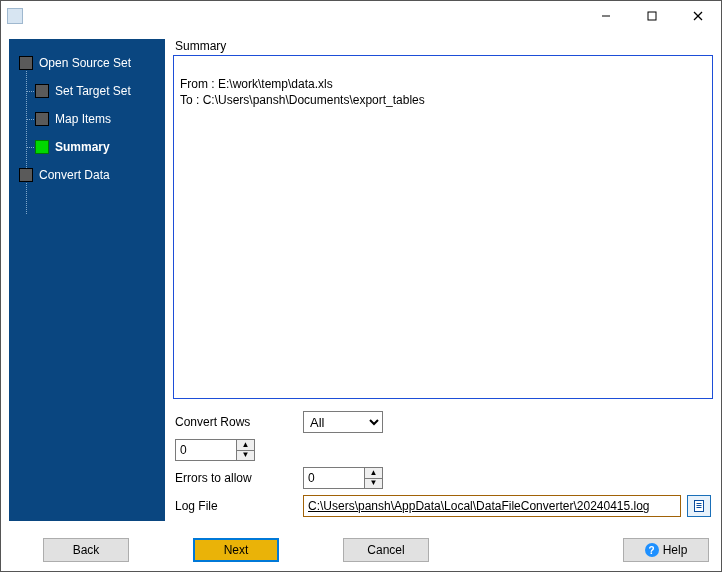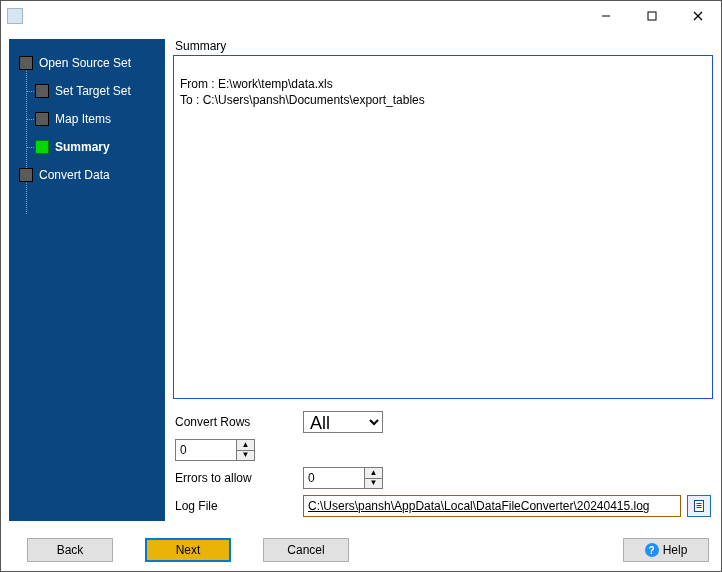--- a/index.html
+++ b/index.html
@@ -19,30 +19,30 @@
   .node .box { width:14px; height:14px; background:#5a5a5a; border:1px solid #000; margin-right:6px; flex-shrink:0; }
   .node.active .box { background:#00d800; border:1px solid #007a00; }
   .node .lbl { color:#fff; font-size:12px; white-space:nowrap; }
   .node.active .lbl { font-weight:bold; }
   .main { flex:1; display:flex; flex-direction:column; }
   .section-title { font-size:12px; color:#000; padding:0 2px 2px 2px; }
   .summary-box { flex:1; border:1px solid #1d4ed8; background:#fff; padding:20px 6px; font-size:12px; line-height:16px; color:#000; white-space:pre; overflow:auto; }
   .form { padding:10px 2px 0 2px; }
   .form-row { display:flex; align-items:center; height:26px; margin-bottom:2px; }
   .form-row .flabel { width:128px; font-size:12px; color:#000; }
-  .form-row select { width:80px; height:22px; border:1px solid #7a7a7a; font-size:18px; padding:0 2px; background:#fff; }
+  .form-row select { width:80px; height:22px; border:1px solid #7a7a7a; font-size:13px; padding:0 2px; background:#fff; }
   .spinner { display:flex; width:80px; height:22px; border:1px solid #7a7a7a; }
   .spinner input { border:none; width:60px; padding:0 4px; font-size:12px; outline:none; }
   .spinner .spin { width:18px; display:flex; flex-direction:column; border-left:1px solid #7a7a7a; }
   .spinner .sbtn { flex:1; display:flex; align-items:center; justify-content:center; font-size:8px; line-height:8px; background:#efefef; }
   .spinner .sbtn:first-child { border-bottom:1px solid #7a7a7a; }
   .form-row .loginput { flex:1; height:22px; border:1px solid #a16207; font-size:12px; padding:0 4px;text-decoration:underline; }
   .browse-btn { width:24px; height:22px; margin-left:6px; border:1px solid #1a6fb8; background:#e8f2fb; display:flex; align-items:center; justify-content:center; }
   .browse-btn svg { display:block; }
-  .footer { height:42px; display:flex; align-items:center; padding:0 12px; gap:0px; }
+  .footer { height:42px; display:flex; align-items:center; padding:0 12px; gap:16px; }
   .footer .btn { width:86px; height:24px; border:1px solid #adadad; background:#e1e1e1; font-size:12px; display:flex; align-items:center; justify-content:center; cursor:default; }
   .footer .btn.primary { border:2px solid #0078d7; background:#eab308; }
   .footer .spacer { flex:1; }
   .footer .btn.help { display:flex; gap:4px; align-items:center; }
   .footer .gap { width:32px; }
   .help-icon { width:14px; height:14px; border-radius:50%; background:#1e90ff; color:#fff; font-size:10px; font-weight:bold; display:flex; align-items:center; justify-content:center; }
 </style>
 </head>
 <body>
 

